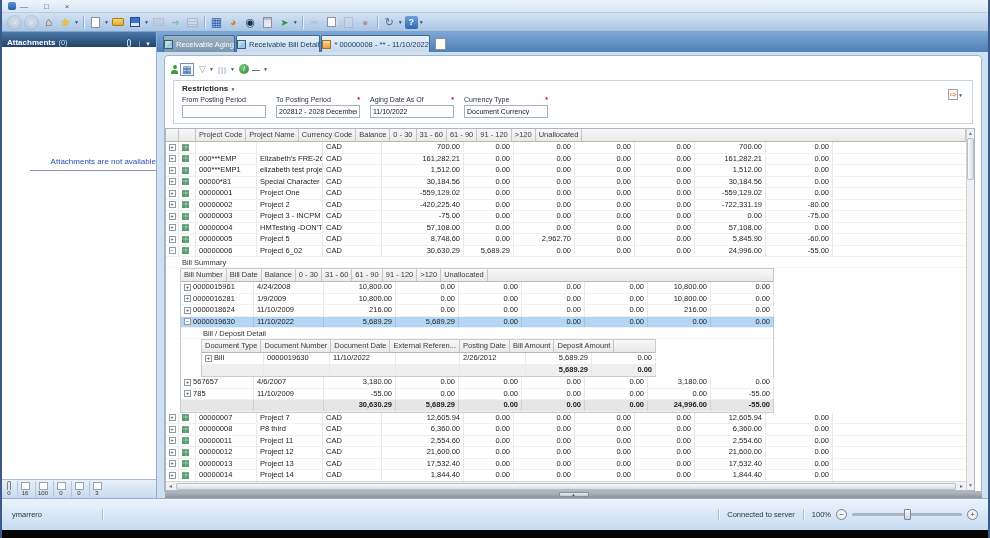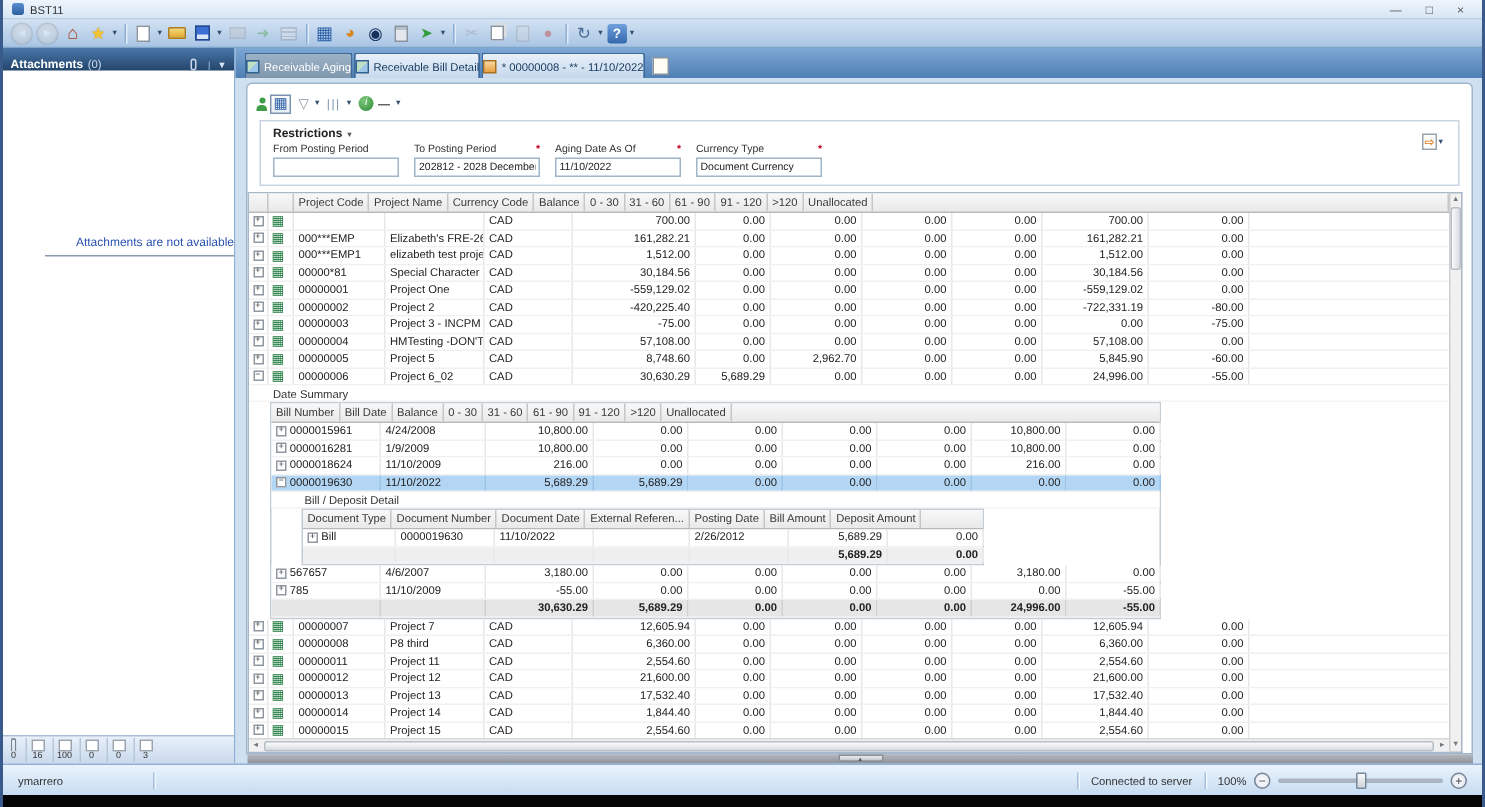--- a/index.html
+++ b/index.html
@@ -134,39 +134,38 @@
   .hthumb{flex:1;height:7px;background:linear-gradient(#fafafa,#d8dce2);border:1px solid #b8bec6;border-radius:2px;margin:0 1px}
   .vscroll{width:9px;background:#f1f1f1;border:1px solid #a8b8c8;border-left:1px solid #d0d0d0;display:flex;flex-direction:column;align-items:center;flex:none}
   .varrow{font-size:5px;color:#707880;height:9px;line-height:9px}
   .vthumb{width:7px;height:42px;background:linear-gradient(90deg,#fafafa,#d8dce2);border:1px solid #b8bec6;border-radius:2px}
   .vsp{flex:1}
 
   .splitter{height:6px;background:linear-gradient(#b4b8be,#8e9298);margin:0 0 0 1px;display:flex;justify-content:center;flex:none}
   .split-handle{width:30px;height:5px;background:linear-gradient(#e8eaee,#c4c8ce);border:1px solid #8a9098;border-radius:0 0 2px 2px;font-size:4px;line-height:4px;text-align:center;color:#555}
 
   
-  .statusbar{height:21px;background:linear-gradient(#eaf3fc,#c6dcf2);border-top:1px solid #8fb0d4;display:flex;align-items:center;font-size:7.5px;color:#333;flex:none}
+  .statusbar{height:32px;background:linear-gradient(#eaf3fc,#c6dcf2);border-top:1px solid #8fb0d4;display:flex;align-items:center;font-size:7.5px;color:#333;flex:none}
   .st-user{width:100px;padding-left:10px}
   .st-sep{width:1px;height:11px;background:#a8c0dc;box-shadow:1px 0 0 #eef5fc}
   .st-fill{flex:1}
   .st-conn{margin:0 8px}
   .zoomgrp{display:flex;align-items:center;gap:5px;margin:0 10px 0 8px}
   .zbtn{width:11px;height:11px;border-radius:50%;border:1px solid #7a8798;background:radial-gradient(#fdfdfd,#dde5ef);font-size:8px;line-height:9px;text-align:center;color:#445}
   .ztrack{width:110px;height:3px;background:#aab4c2;border-radius:2px;position:relative}
   .zthumb{position:absolute;left:52px;top:-4px;width:7px;height:11px;background:linear-gradient(#fafafa,#cdd3db);border:1px solid #7a8798;border-radius:1px}
   .blackstrip{height:8px;background:#050505;flex:none}
 </style>
 </head>
 <body>
 
 <div class="window">
 
   <div class="titlebar">
     <span class="appicon"></span>
-    <span class="apptitle">BST11</span>
     <div class="wctl">
       <span>—</span>
       <span>□</span>
       <span>×</span>
     </div>
   </div>
 
   <div class="toolbar">
     <span class="tbi i-back dim">◄</span>
     <span class="tbi i-fwd dim">►</span>
@@ -492,21 +491,21 @@
                       <div class="gc m5 num">5,689.29</div>
                       <div class="gc m6 num">0.00</div>
                       <div class="gc m7 num">0.00</div>
                       <div class="gc m8 num">0.00</div>
                       <div class="gc m9 num">24,996.00</div>
                       <div class="gc m10 num">-55.00</div>
                       <div class="gc fill"></div>
                     </div>
                   </div>
 
-                <div class="nest-label">Date Summary</div>
+                <div class="nest-label">Bill Summary</div>
                 <div class="bs">
                   <div class="ghead">
                     <span class="dc">
                       
                     <div class="gc hcell">Bill Number</div><div class="gc hcell">Bill Date</div><div class="gc hcell">Balance</div><div class="gc hcell">0 - 30</div><div class="gc hcell">31 - 60</div><div class="gc hcell">61 - 90</div><div class="gc hcell">91 - 120</div><div class="gc hcell">&gt;120</div><div class="gc hcell">Unallocated</div></span>
                   </div>
                   <div>
 
                   <div class="grow">
                         <div class="gc b1"><span class="expbox">+</span> <span class="bnum">0000015961</span></div>

